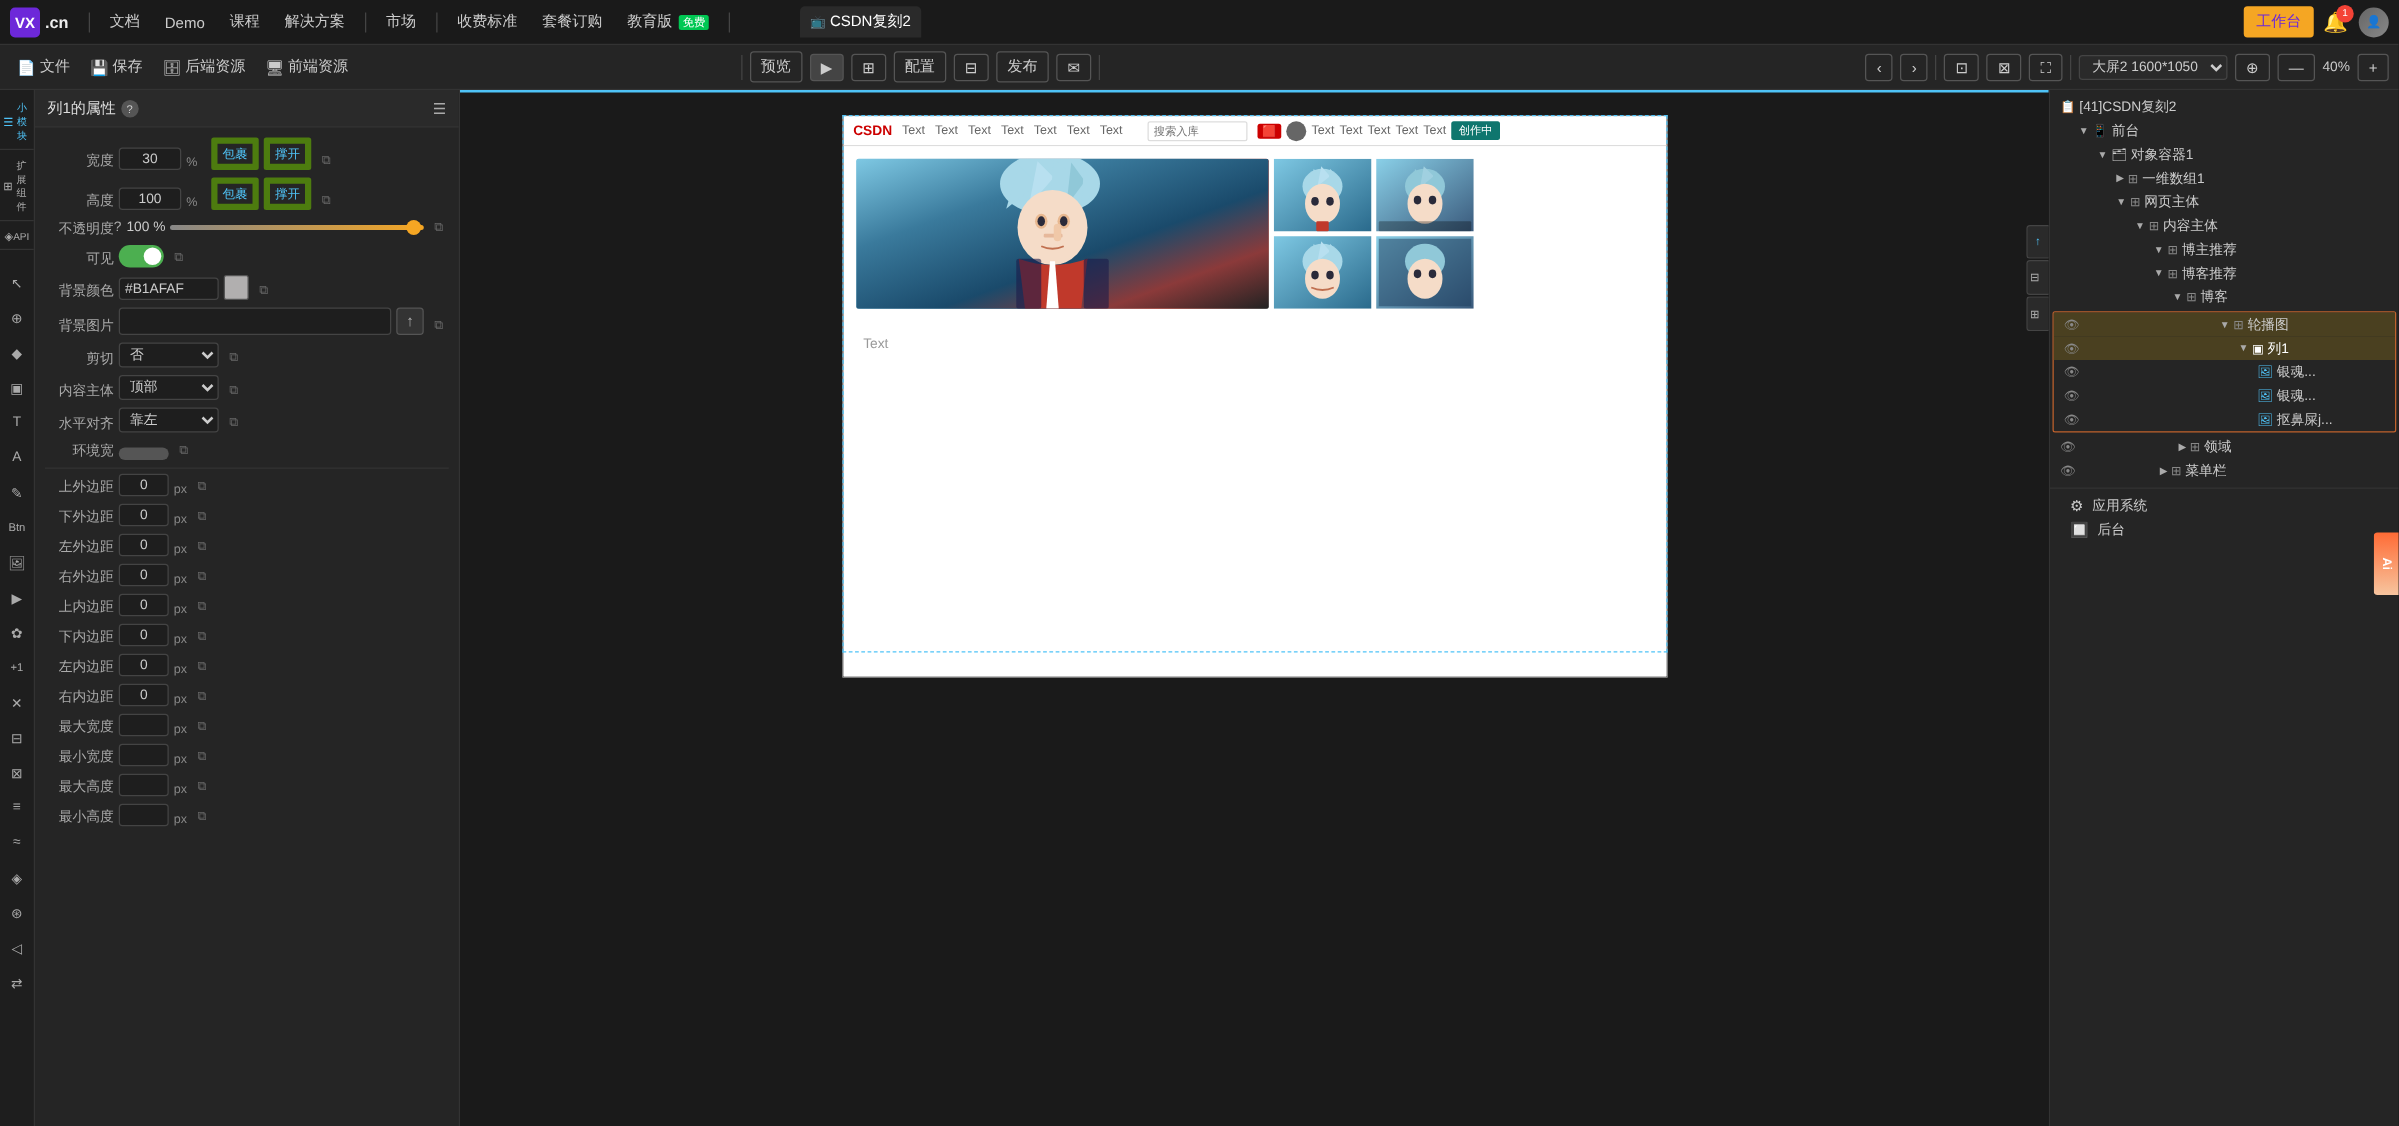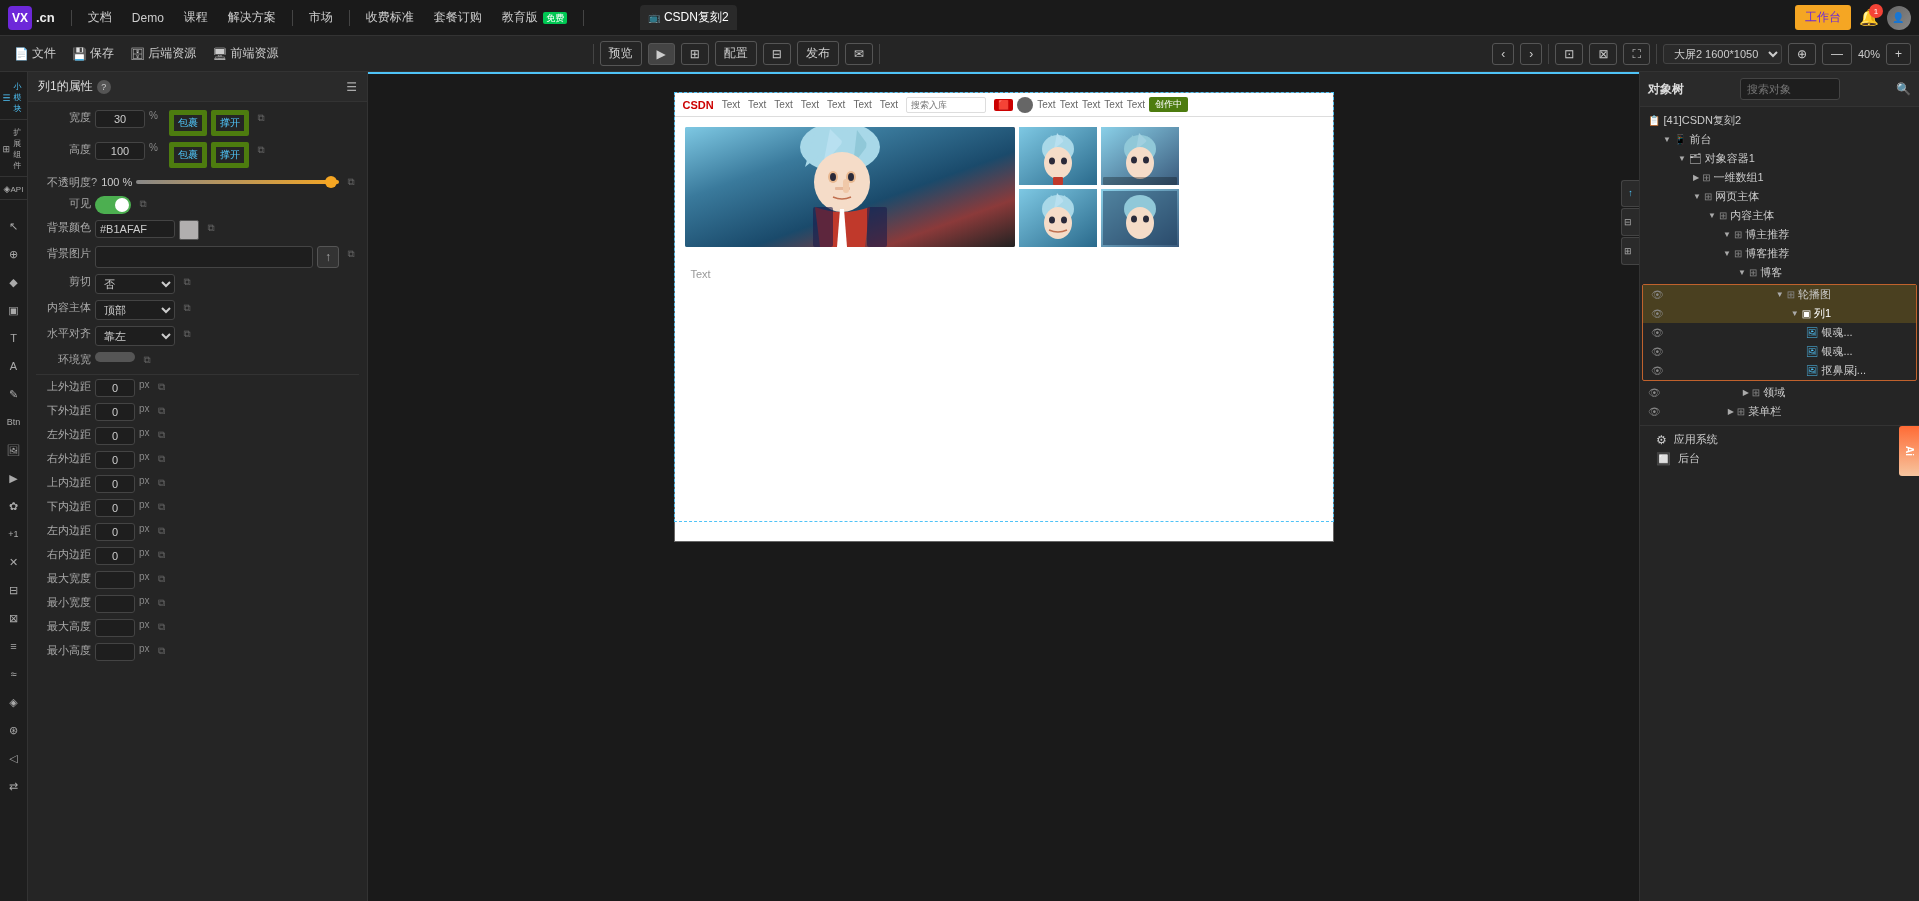--- a/index.html
+++ b/index.html
@@ -183,21 +183,21 @@
       color: #ccc;
       cursor: pointer;
     }
     .panel-content {
       overflow-y: auto;
       flex: 1;
       padding: 8px;
     }
     .prop-row {
       display: flex;
-      align-items: flex-start;
+      align-items: flex-end;
       margin-bottom: 6px;
       gap: 4px;
     }
     .prop-label {
       width: 55px;
       text-align: right;
       color: #aaa;
       font-size: 11px;
       flex-shrink: 0;
     }
@@ -376,23 +376,24 @@
     .search-box-small {
       flex: 1;
       max-width: 80px;
       height: 16px;
       border: 1px solid #ddd;
       background: #fff;
       border-radius: 2px;
       font-size: 9px;
       padding: 0 4px;
       color: #999;
+      margin-left: 12px;
     }
     .red-btn-small {
-      background: #4d7c0f;
+      background: #0f766e;
       color: white;
       padding: 1px 6px;
       border-radius: 2px;
       font-size: 9px;
       cursor: pointer;
     }
     .canvas-body {
       background: white;
       min-height: 400px;
     }
@@ -961,25 +962,20 @@
   </div>
 
   <div class="right-panel">
 
     <div style="position:absolute; right:280px; top:180px; display:flex; flex-direction:column; gap:1px; z-index:10;">
       <div style="width:18px; background:#2a2a2a; border:1px solid #444; border-right:none; color:#4fc3f7; font-size:9px; padding:8px 2px; cursor:pointer; border-radius:3px 0 0 3px; writing-mode:vertical-rl;">←</div>
       <div style="width:18px; background:#2a2a2a; border:1px solid #444; border-right:none; color:#aaa; font-size:9px; padding:8px 2px; cursor:pointer; border-radius:3px 0 0 3px;">⊟</div>
       <div style="width:18px; background:#2a2a2a; border:1px solid #444; border-right:none; color:#aaa; font-size:9px; padding:8px 2px; cursor:pointer; border-radius:3px 0 0 3px;">⊞</div>
     </div>
 
-    <div class="right-panel-header">
-      <span class="right-panel-title">对象树</span>
-      <input class="search-box" placeholder="搜索对象" style="">
-      <div style="color:#aaa;cursor:pointer;font-size:12px">🔍</div>
-    </div>
 
     <div class="tree-container">
 
       <div class="tree-item">
         <span class="tree-icon">📋</span>
         <span class="tree-label">[41]CSDN复刻2</span>
       </div>
 
       <div class="tree-item">
         <div class="tree-indent"></div>

